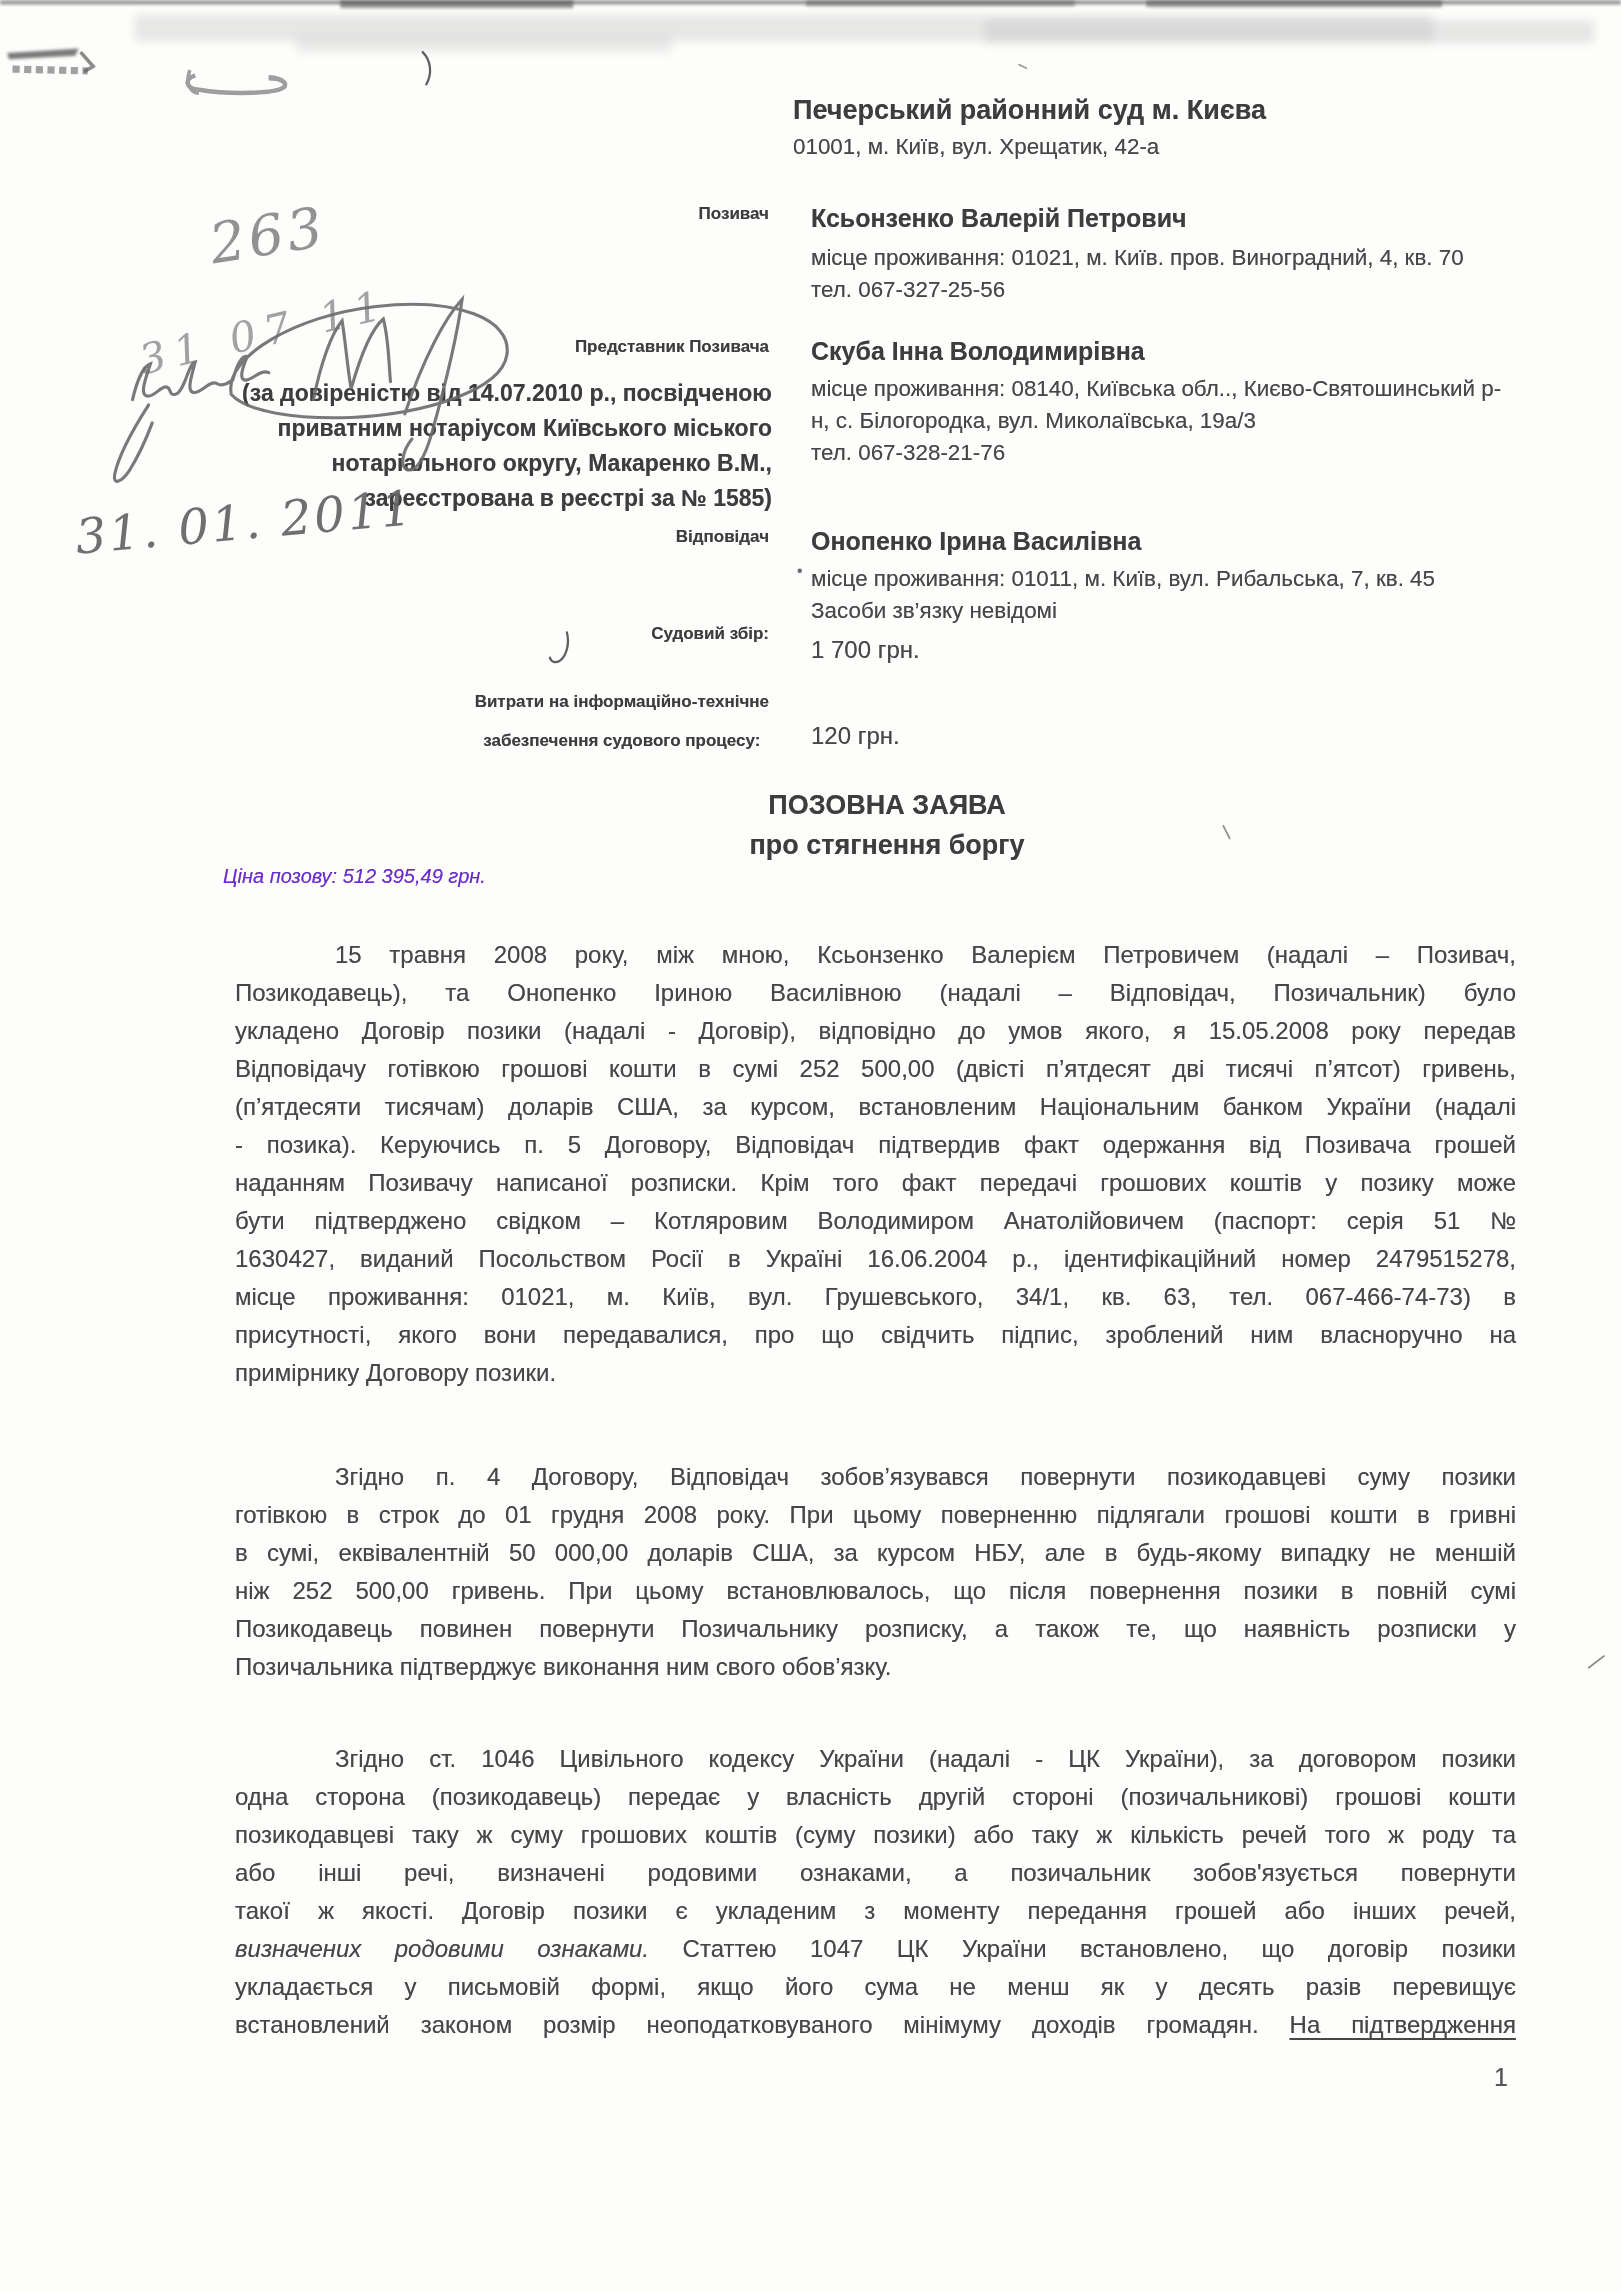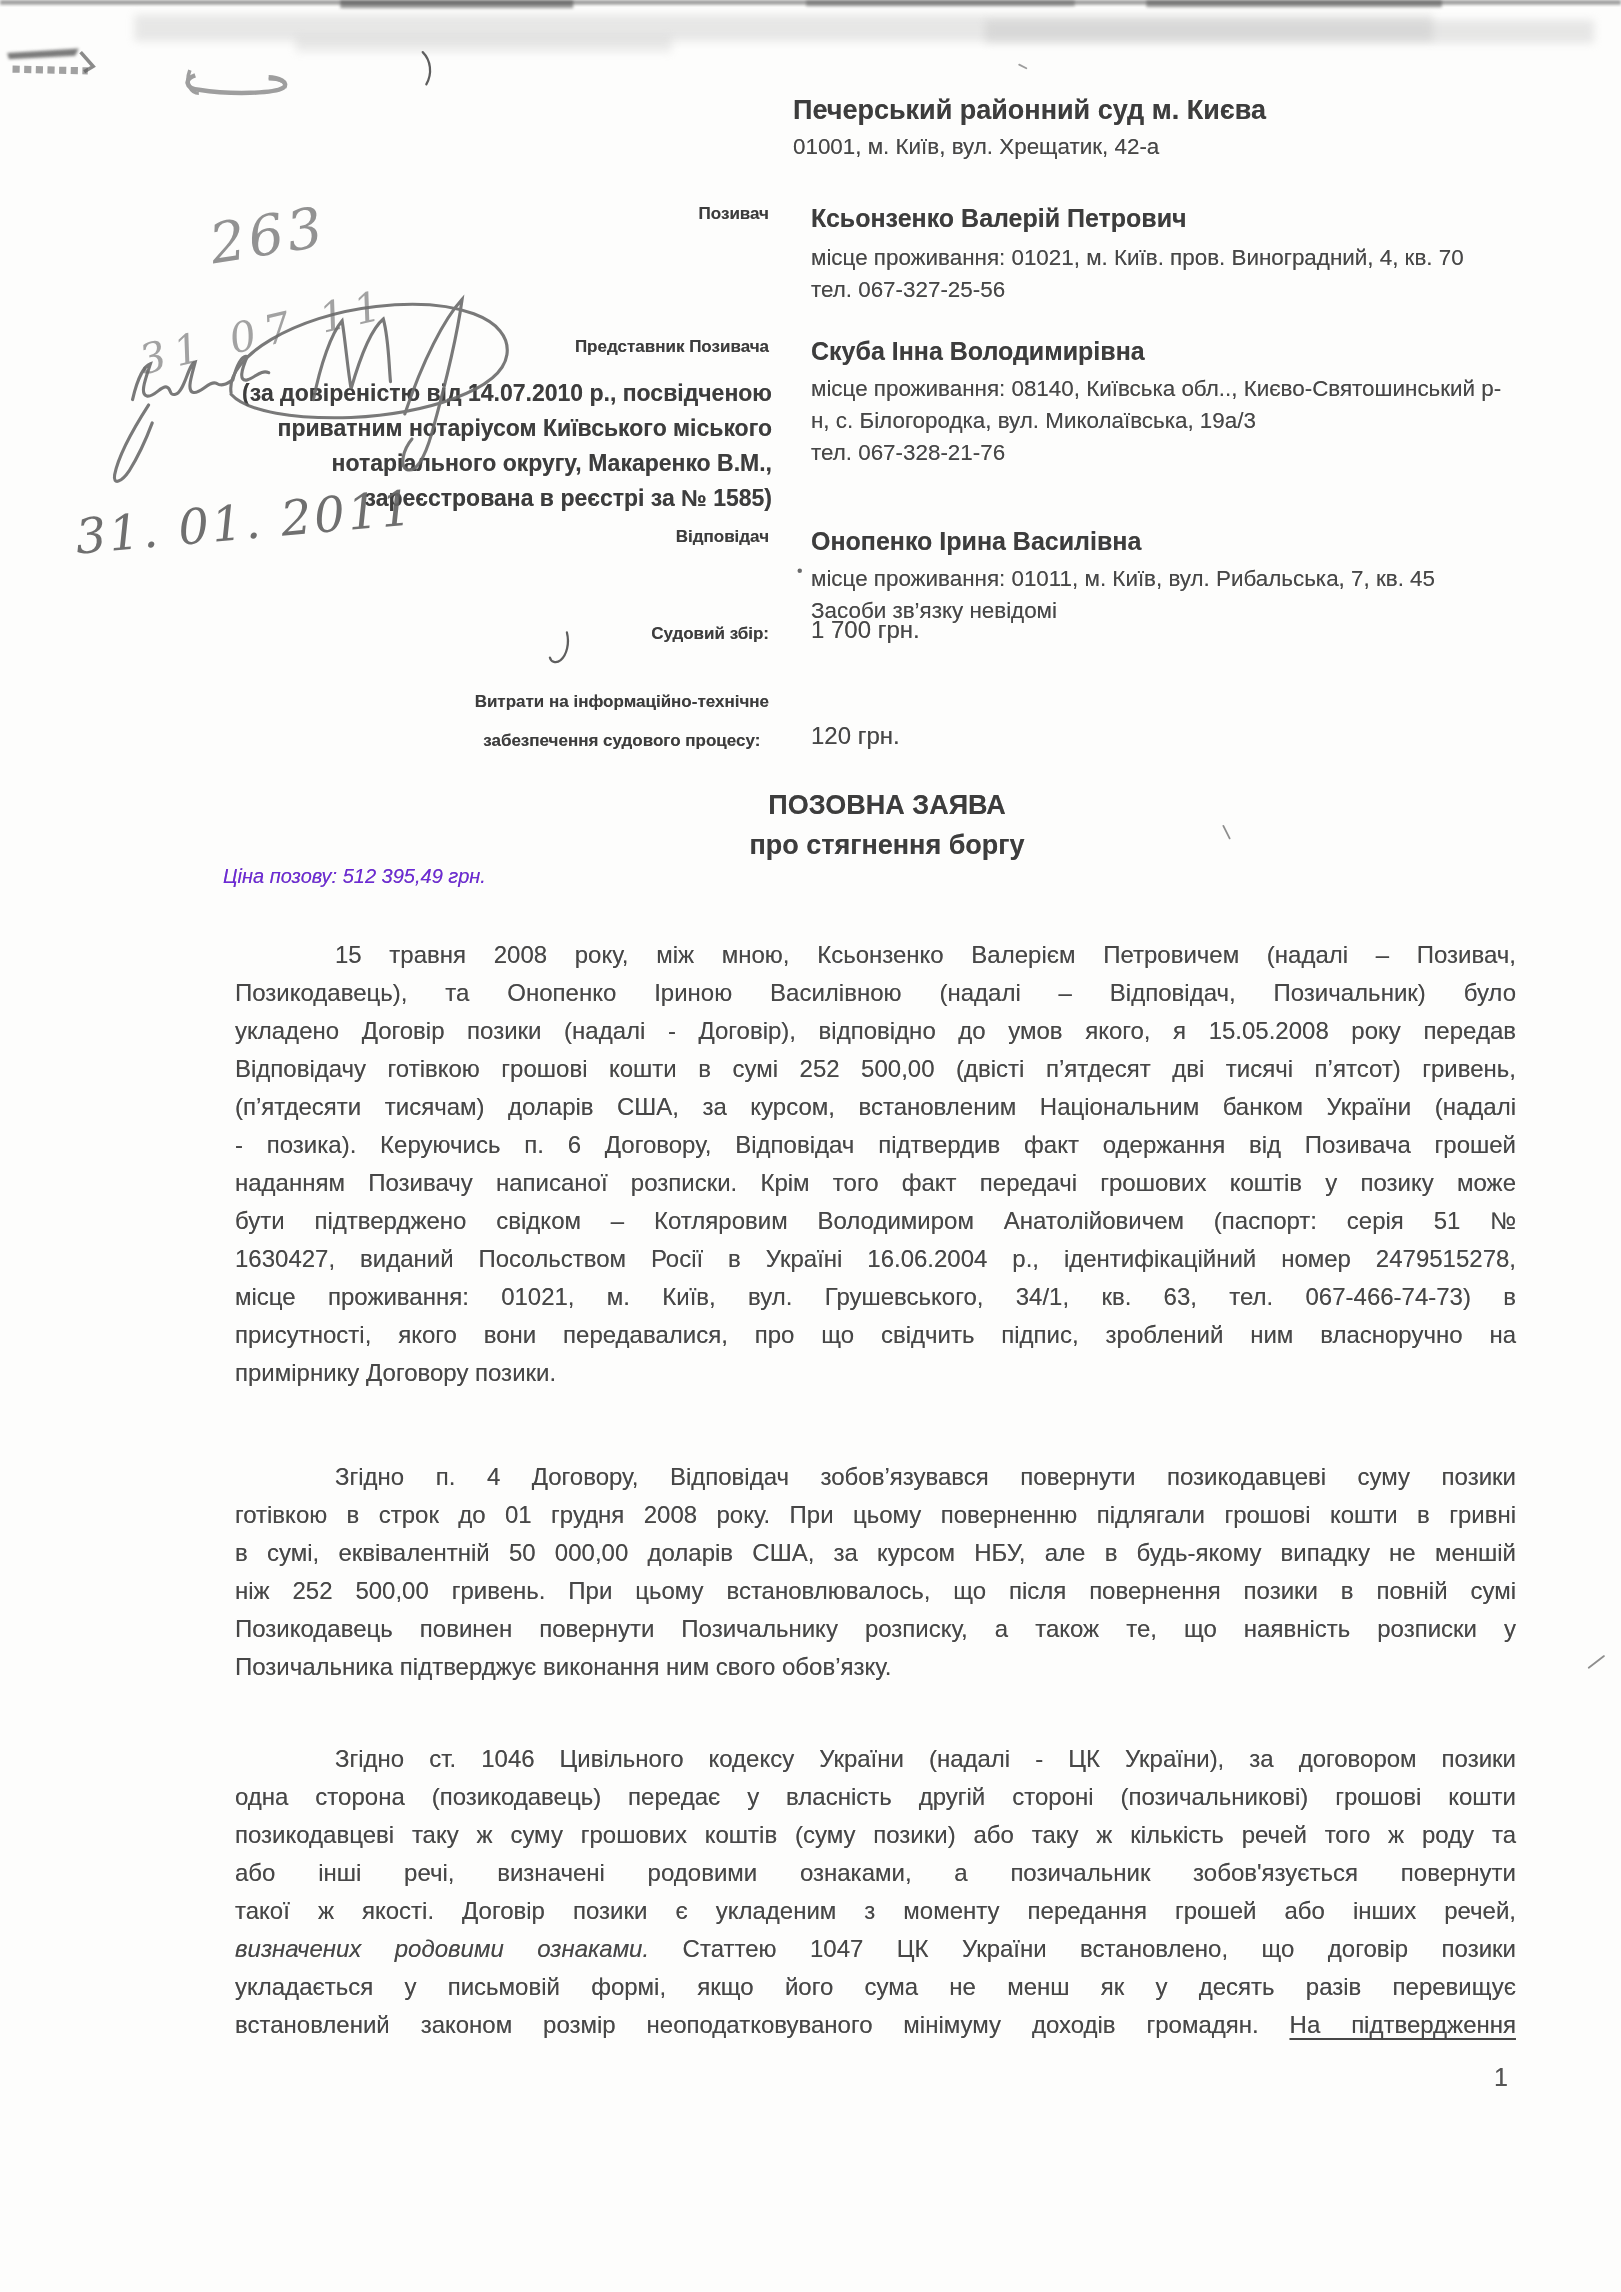--- a/index.html
+++ b/index.html
@@ -126,40 +126,40 @@
   <div class="abs txt b lblcol nowrap" style="top:527px">Відповідач</div>
   <div class="abs txt b valcol nowrap" style="top:527px">Онопенко Ірина Василівна</div>
   <div class="abs txt valcol details" style="top:563px">
       <div class="line">місце проживання: 01011, м. Київ, вул. Рибальська, 7, кв. 45</div>
       <div class="line">Засоби зв’язку невідомі</div>
     </div>
 
   <div class="abs txt b lblcol fee-label" style="top:614px">
       <div class="line">Судовий збір:</div>
     </div>
-  <div class="abs txt fee-value nowrap" style="top:616px">1 700 грн.</div>
+  <div class="abs txt fee-value nowrap" style="top:636px">1 700 грн.</div>
 
   <div class="abs txt b lblcol fee-label" style="top:682px">
       <div class="line">Витрати на інформаційно-технічне</div>
       <div class="line">забезпечення судового процесу:</div>
     </div>
   <div class="abs txt fee-value nowrap" style="top:722px">120 грн.</div>
 
   <div class="abs txt b title-block">ПОЗОВНА ЗАЯВА</div>
   <div class="abs txt b title-block title-line2">про стягнення боргу</div>
 
   <div class="abs txt claim-price nowrap">Ціна позову: 512 395,49  грн.</div>
 
   <div class="abs txt para no-just-last" style="top:936px">
       <div class="line">15 травня 2008 року, між мною, Ксьонзенко Валерієм Петровичем (надалі – Позивач,</div>
       <div class="line">Позикодавець), та Онопенко Іриною Василівною (надалі – Відповідач, Позичальник) було</div>
       <div class="line">укладено Договір позики (надалі - Договір), відповідно до умов якого, я 15.05.2008 року передав</div>
       <div class="line">Відповідачу готівкою грошові кошти в сумі 252 500,00 (двісті п’ятдесят дві тисячі п’ятсот) гривень,</div>
       <div class="line">(п’ятдесяти тисячам) доларів США, за курсом, встановленим Національним банком України (надалі</div>
-      <div class="line">- позика). Керуючись п. 6 Договору, Відповідач підтвердив факт одержання від Позивача грошей</div>
+      <div class="line">- позика). Керуючись п. 5 Договору, Відповідач підтвердив факт одержання від Позивача грошей</div>
       <div class="line">наданням Позивачу написаної розписки. Крім того факт передачі грошових коштів у позику може</div>
       <div class="line">бути підтверджено свідком – Котляровим Володимиром Анатолійовичем (паспорт: серія 51 №</div>
       <div class="line">1630427, виданий Посольством Росії в Україні 16.06.2004 р., ідентифікаційний номер 2479515278,</div>
       <div class="line">місце проживання: 01021, м. Київ, вул. Грушевського, 34/1, кв. 63, тел. 067-466-74-73) в</div>
       <div class="line">присутності, якого вони передавалися, про що свідчить підпис, зроблений ним власноручно на</div>
       <div class="line">примірнику Договору позики.</div>
     </div>
   <div class="abs txt para no-just-last" style="top:1458px">
       <div class="line">Згідно п. 4 Договору, Відповідач зобов’язувався повернути позикодавцеві суму позики</div>
       <div class="line">готівкою в строк до 01 грудня 2008 року. При цьому поверненню підлягали грошові кошти в гривні</div>

